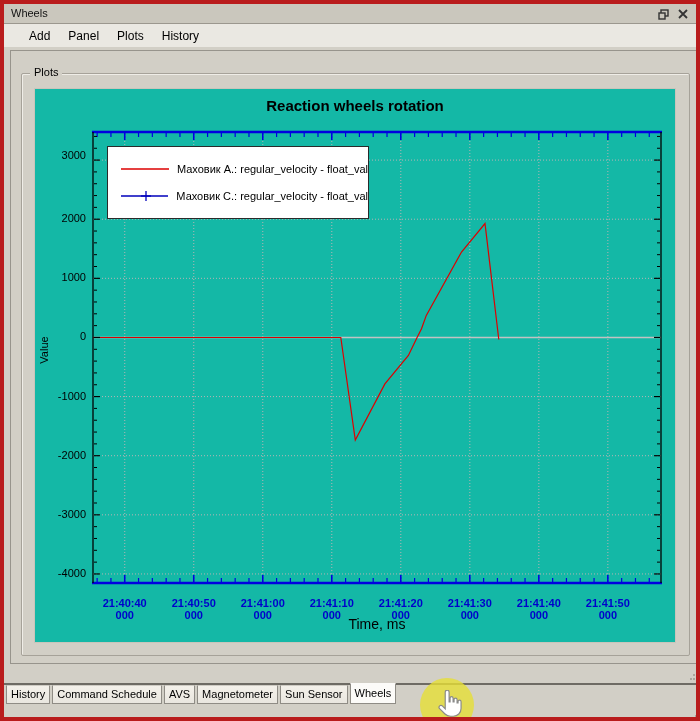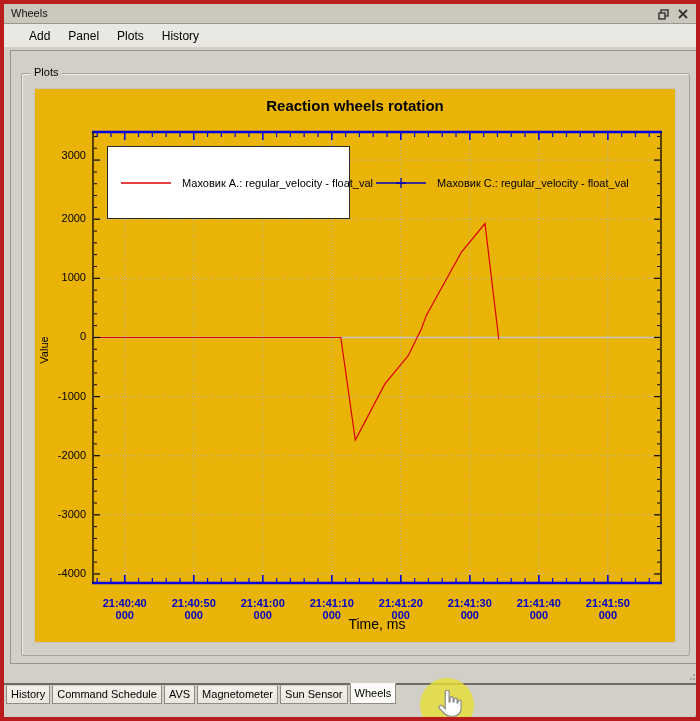--- a/index.html
+++ b/index.html
@@ -15,25 +15,25 @@
   
   .menubar{position:absolute;left:0;top:20px;width:100%;height:23px;background:#eae8e2;display:flex;align-items:center;padding-left:16px;box-sizing:border-box;}
   .menu-item{font-size:12px;color:#000;padding:2px 9px;}
 
   
   .dock-frame{position:absolute;left:6px;top:46px;width:688px;height:614px;border:1px solid #97948c;box-sizing:border-box;}
   .groupbox{position:absolute;left:17px;top:69px;width:669px;height:583px;border:1px solid #a6a299;border-radius:2px;box-shadow:inset 1px 1px 0 #efede7;box-sizing:border-box;}
   .groupbox-label{position:absolute;left:26px;top:62px;font-size:11px;background:#d2cfc6;padding:0 4px;color:#000;}
 
   
-  .plot-panel{position:absolute;left:30px;top:84px;width:640px;height:553px;background:#eab308;border:1px solid #c9c5bb;box-sizing:content-box;}
+  .plot-panel{position:absolute;left:30px;top:84px;width:640px;height:553px;background:#14b8a6;border:1px solid #c9c5bb;box-sizing:content-box;}
   .chart-title{position:absolute;left:0;top:8px;width:640px;text-align:center;font-size:15px;font-weight:bold;color:#000;}
   #chart-svg{position:absolute;left:0;top:0;}
 
-  .legend{position:absolute;left:72px;top:57px;width:243px;height:73px;background:#fff;border:1px solid #2a2a2a;display:flex;flex-direction:row;justify-content:space-evenly;padding-left:10px;box-sizing:border-box;}
+  .legend{position:absolute;left:72px;top:57px;width:262px;height:73px;background:#fff;border:1px solid #2a2a2a;display:flex;flex-direction:column;justify-content:space-evenly;padding-left:10px;box-sizing:border-box;}
   .legend-row{display:flex;align-items:center;gap:8px;}
   .legend-row span{font-size:11px;color:#000;white-space:nowrap;}
 
   .xtick{position:absolute;width:64px;text-align:center;font-size:11px;font-weight:bold;color:#0000cc;line-height:12px;margin-top:6px;}
   .ytick{position:absolute;width:50px;text-align:right;font-size:11px;color:#000;}
   .xlabel{position:absolute;left:58px;top:527px;width:568px;text-align:center;font-size:14px;color:#000;}
   .ylabel{position:absolute;left:9px;top:261px;transform:translate(-50%,-50%) rotate(-90deg);font-size:11px;color:#000;white-space:nowrap;}
 
   
   .tabsep{position:absolute;left:0;top:679px;width:100%;height:2px;background:#6e6b64;}

